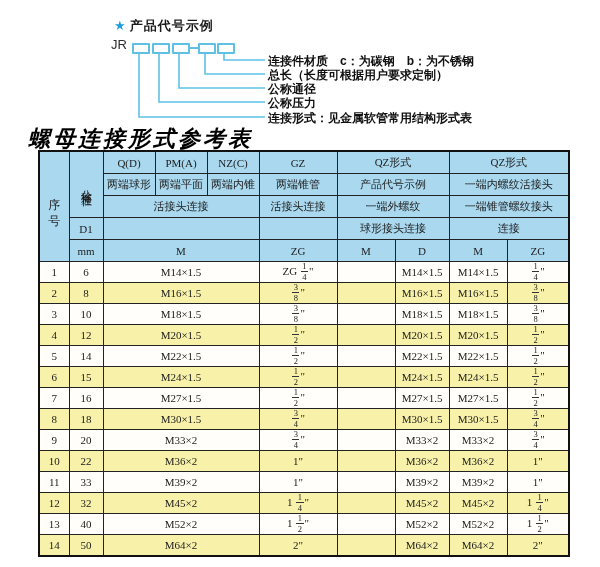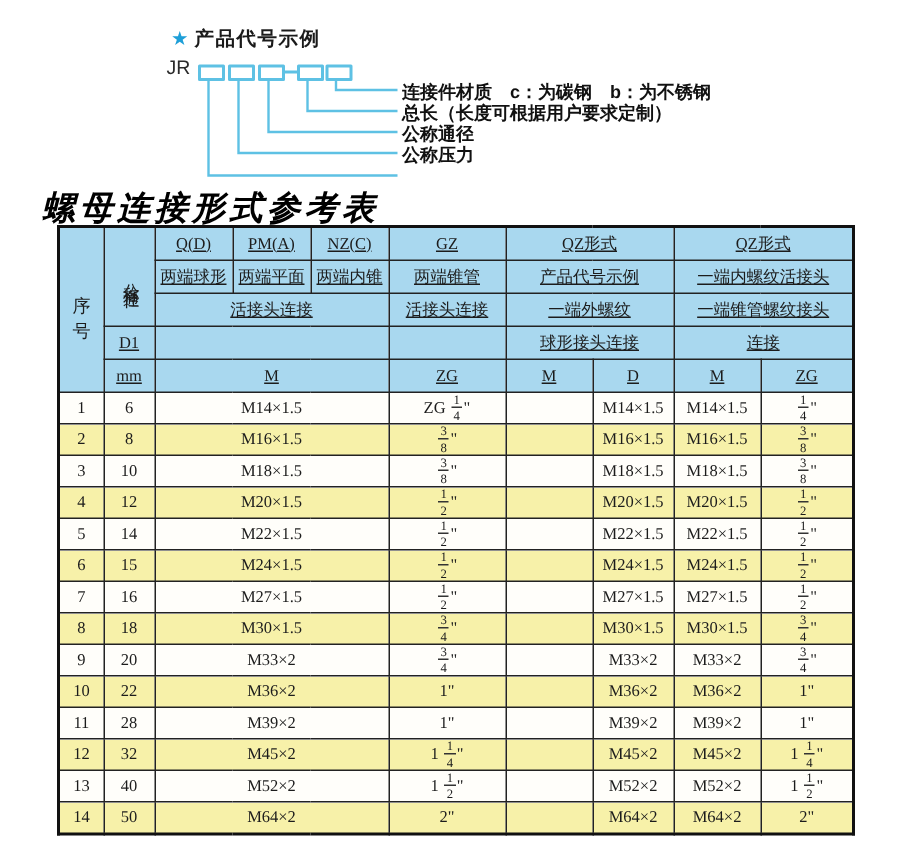--- a/index.html
+++ b/index.html
@@ -21,21 +21,21 @@
   
   .table-title{position:absolute;left:28px;top:124px;font-size:22px;font-weight:bold;font-style:italic;
                letter-spacing:3px;font-family:"Liberation Serif","DejaVu Serif",serif;color:#000;}
 
   
   #ref-table{position:absolute;left:38px;top:150px;width:530px;border-collapse:collapse;table-layout:fixed;
              font-family:"Liberation Serif","DejaVu Serif",serif;font-size:11px;color:#1c1c1c;}
   #ref-table td,#ref-table th{border:1px solid var(--border,#222);text-align:center;vertical-align:middle;
              padding:0 1px;font-weight:normal;overflow:hidden;}
   #ref-table{border:2px solid #111;}
-  #ref-table thead td,#ref-table thead th{background:var(--header-bg,#a9d8ef);height:21px;text-decoration:underline;}
+  #ref-table thead td,#ref-table thead th{background:var(--header-bg,#a9d8ef);height:21px;}
   #ref-table tbody td{height:20px;background:var(--row-bg,#fffefa);}
   #ref-table tbody tr.alt td{background:var(--row-alt-bg,#f7f1a9);}
   .v-text{writing-mode:vertical-rl;text-orientation:upright;margin:0 auto;line-height:1;}
   .v-seq{letter-spacing:18px;font-size:12px;}
   .v-dn{letter-spacing:2px;font-size:11px;}
   .frac{display:inline-block;vertical-align:-0.5em;text-align:center;line-height:1.05;font-size:8.5px;margin:0 1px;}
   .frac .n{display:block;border-bottom:1px solid #333;padding:0 1.5px;}
   .frac .d{display:block;padding-top:0.5px;}
 </style>
 </head>
@@ -61,20 +61,21 @@
     <div class="code-box" style="left:152px"></div>
     <div class="code-box" style="left:172px"></div>
     <div class="code-dash" style="left:189px"></div>
     <div class="code-box" style="left:198px"></div>
     <div class="code-box" style="left:217px"></div>
 
     <div class="diag-label" style="top:67px">总长（长度可根据用户要求定制）</div>
     <div class="diag-label" style="top:53px">连接件材质　c：为碳钢　b：为不锈钢</div>
     <div class="diag-label" style="top:81px">公称通径</div>
     <div class="diag-label" style="top:95px">公称压力</div>
+    <div class="diag-label" style="top:110px">连接形式：见金属软管常用结构形式表</div>
   </div>
 
   <div class="table-title">螺母连接形式参考表</div>
 
   <table id="ref-table">
     <colgroup>
       <col style="width:30px">
         <col style="width:34px">
         <col style="width:52px">
         <col style="width:52px">
@@ -223,21 +224,21 @@
           <td>22</td>
           <td colspan="3">M36×2</td>
           <td>1"</td>
           <td></td>
           <td>M36×2</td>
           <td>M36×2</td>
           <td>1"</td>
         </tr>
         <tr>
           <td>11</td>
-          <td>28</td>
+          <td>33</td>
           <td colspan="3">M39×2</td>
           <td>1"</td>
           <td></td>
           <td>M39×2</td>
           <td>M39×2</td>
           <td>1"</td>
         </tr>
         <tr class="alt">
           <td>12</td>
           <td>32</td>

